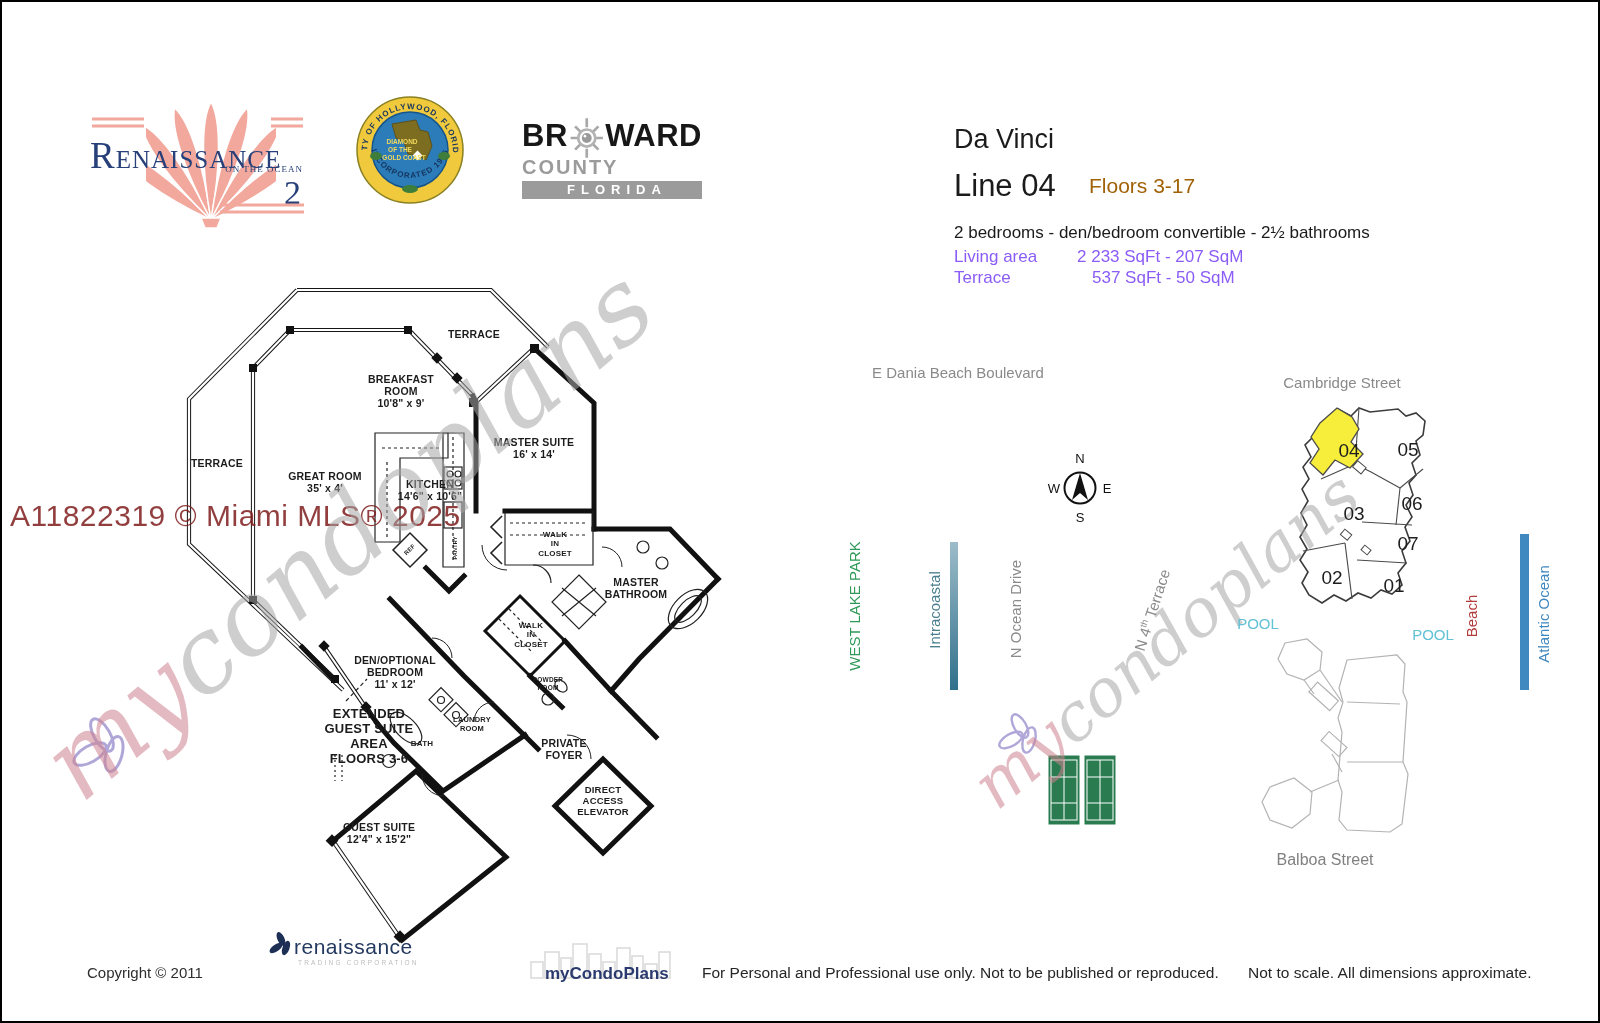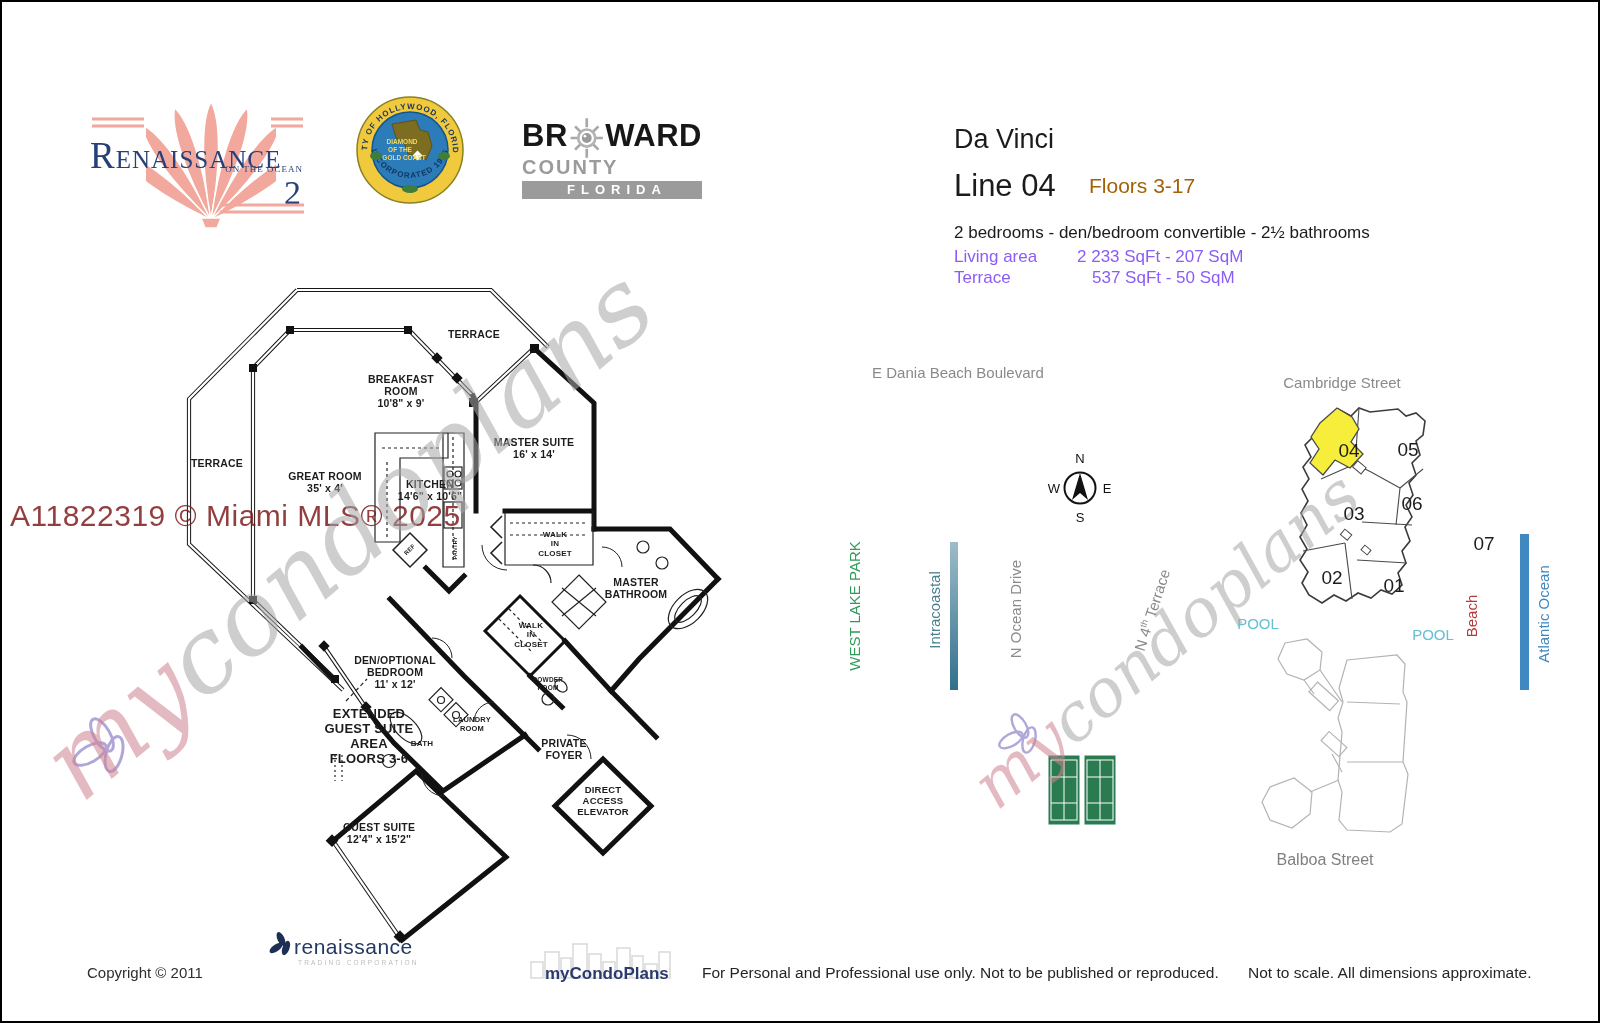--- a/index.html
+++ b/index.html
@@ -404,21 +404,21 @@
 
   <div class="cmp" style="left:1078px;top:456px">N</div>
   <div class="cmp" style="left:1078px;top:515px">S</div>
   <div class="cmp" style="left:1052px;top:486px">W</div>
   <div class="cmp" style="left:1105px;top:486px">E</div>
 
   <div class="unum" style="left:1347px;top:449px">04</div>
   <div class="unum" style="left:1406px;top:448px">05</div>
   <div class="unum" style="left:1352px;top:512px">03</div>
   <div class="unum" style="left:1410px;top:502px">06</div>
-  <div class="unum" style="left:1482px;top:542px">07</div>
+  <div class="unum" style="left:1406px;top:542px">07</div>
   <div class="unum" style="left:1330px;top:576px">02</div>
   <div class="unum" style="left:1392px;top:584px">01</div>
 
   <div class="f-copy">Copyright © 2011</div>
 
   <div class="f-ren">
     <svg class="abs" style="left:-4px;top:-8px" width="30" height="36" viewBox="0 0 60 60">
       <g fill="#1d2f55">
         <ellipse cx="30" cy="18" rx="7" ry="15" transform="rotate(-25 30 18)"></ellipse>
         <ellipse cx="20" cy="36" rx="7" ry="15" transform="rotate(55 20 36)"></ellipse>

